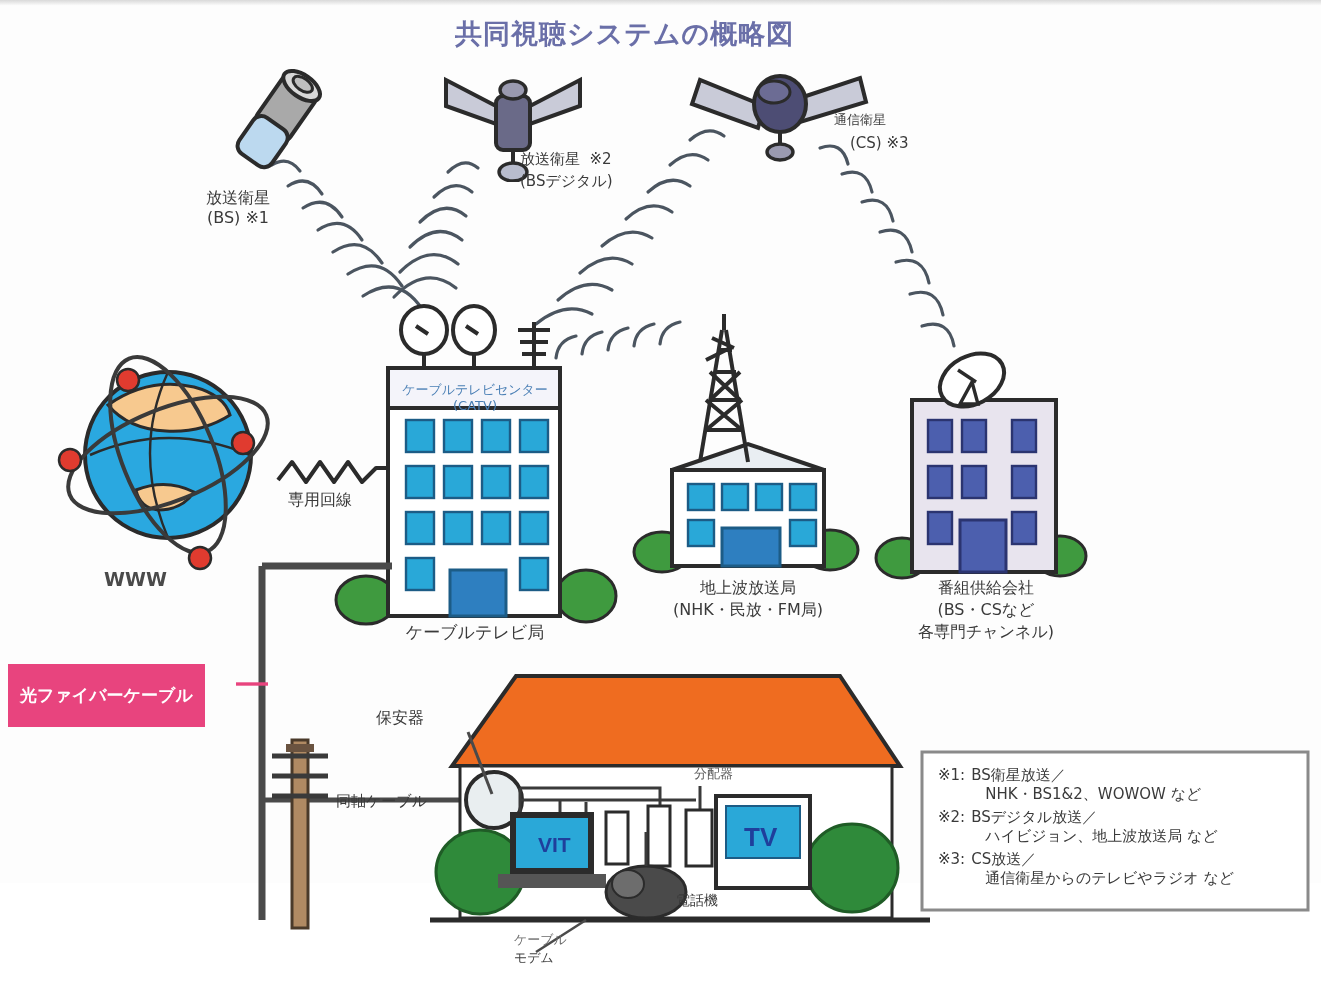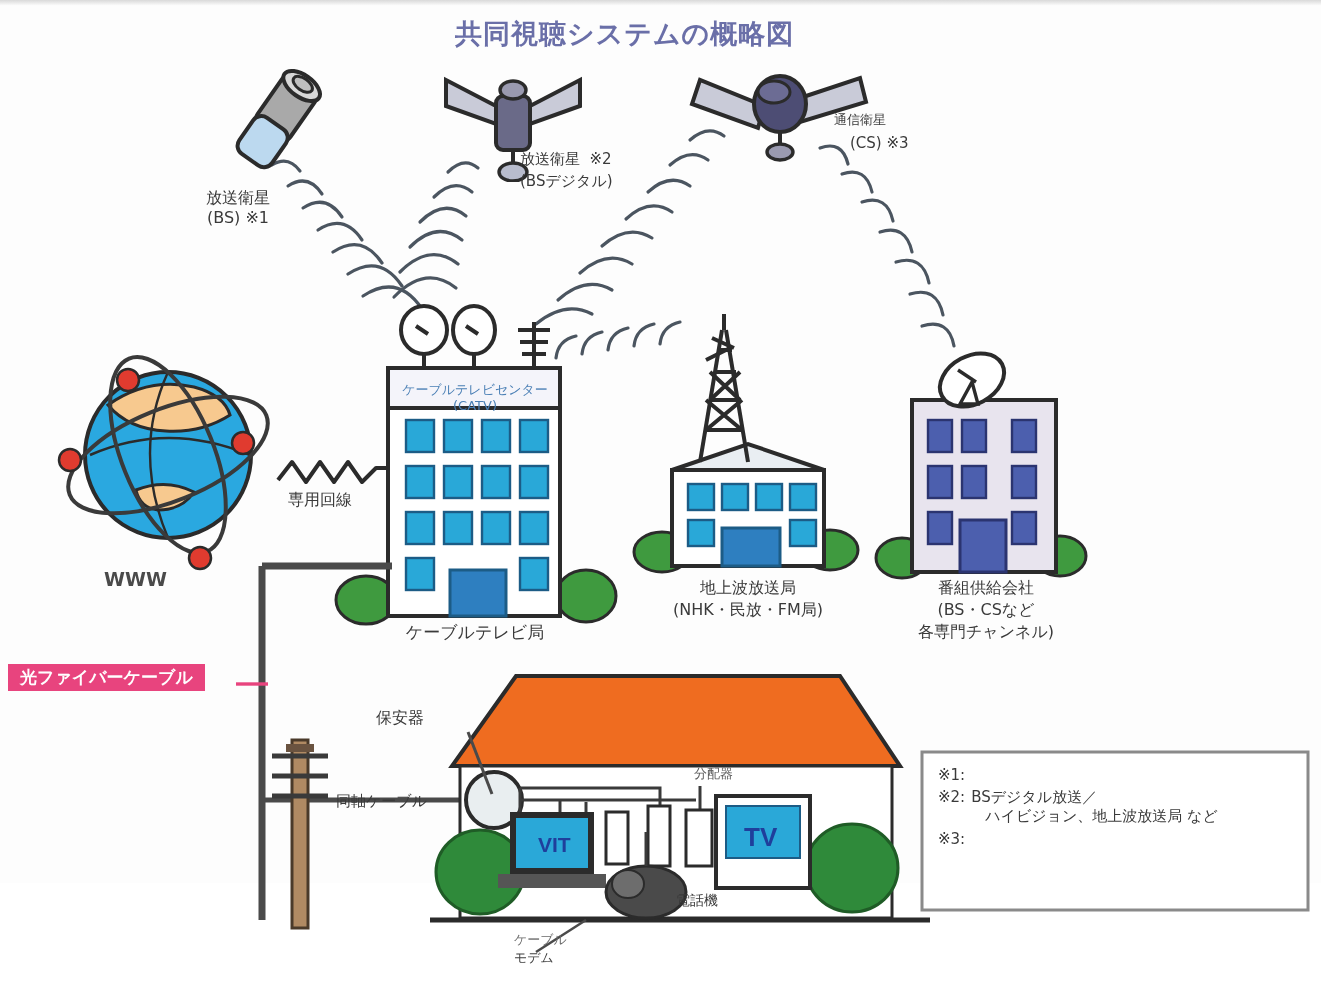--- a/index.html
+++ b/index.html
@@ -280,21 +280,21 @@
       <path d="M102,74 l0,14" stroke="#2b2b2b" stroke-width="4"></path>
       <ellipse cx="102" cy="94" rx="13" ry="8" fill="#9a9ab0" stroke="#2b2b2b" stroke-width="3.4"></ellipse>
     </g>
   </svg>
   <div class="lbl nosel" style="left:834px;top:112px;font-size:13px;">通信衛星</div>
   <div class="lbl nosel" style="left:834px;top:134px;font-size:15px;margin-left:16px;">(CS) ※3</div>
 
   <div class="lbl nosel" style="left:104px;top:560px;font-size:19px;font-weight:bold;color:#4a4a4a;margin-top:8px;">WWW</div>
   <div class="lbl nosel" style="left:288px;top:490px;font-size:16px;">専用回線</div>
 
-  <div class="abs" style="left:8px;top:664px;background:#e8447e;padding:2px 12px;">
+  <div class="abs" style="left:8px;top:664px;background:#e8447e;padding:20px 12px;">
     <span class="nosel" style="color:#ffffff;font-size:17px;font-weight:bold;white-space:nowrap;">光ファイバーケーブル</span>
   </div>
 
   <div class="lbl nosel" style="left:392px;top:382px;font-size:13px;color:#4a7fb5;width:166px;text-align:center;">ケーブルテレビセンター</div>
   <div class="lbl nosel" style="left:392px;top:398px;font-size:13px;color:#4a7fb5;width:166px;text-align:center;">(CATV)</div>
 
   <div class="lbl nosel" style="left:384px;top:622px;font-size:17px;width:182px;text-align:center;">ケーブルテレビ局</div>
 
   <div class="lbl nosel" style="left:648px;top:578px;font-size:16px;width:200px;text-align:center;">地上波放送局</div>
   <div class="lbl nosel" style="left:648px;top:600px;font-size:16px;width:200px;text-align:center;">(NHK・民放・FM局)</div>
@@ -307,28 +307,36 @@
   <div class="lbl nosel" style="left:336px;top:792px;font-size:15px;">同軸ケーブル</div>
   <div class="lbl nosel" style="left:694px;top:766px;font-size:13px;color:#5a5a5a;">分配器</div>
   <div class="lbl nosel" style="left:676px;top:892px;font-size:14px;">電話機</div>
   <div class="lbl nosel" style="left:514px;top:932px;font-size:13px;color:#6a6a6a;">ケーブル</div>
   <div class="lbl nosel" style="left:514px;top:950px;font-size:13px;color:#404040;">モデム</div>
 
   <div class="abs" style="left:938px;top:766px;width:366px;">
 
     <div style="display:flex;gap:6px;margin-bottom:4px;">
       <span class="nosel" style="font-size:15px;color:#3a3a3a;white-space:nowrap;">※1:</span>
+      <span style="display:block;">
+        <span class="nosel" style="font-size:15px;color:#3a3a3a;display:block;white-space:nowrap;">BS衛星放送／</span>
+        <span class="nosel" style="font-size:15px;color:#3a3a3a;display:block;white-space:nowrap;padding-left:14px;">NHK・BS1&amp;2、WOWOW など</span>
+      </span>
     </div>
 
     <div style="display:flex;gap:6px;margin-bottom:4px;">
       <span class="nosel" style="font-size:15px;color:#3a3a3a;white-space:nowrap;">※2:</span>
       <span style="display:block;">
         <span class="nosel" style="font-size:15px;color:#3a3a3a;display:block;white-space:nowrap;">BSデジタル放送／</span>
         <span class="nosel" style="font-size:15px;color:#3a3a3a;display:block;white-space:nowrap;padding-left:14px;">ハイビジョン、地上波放送局 など</span>
       </span>
     </div>
 
     <div style="display:flex;gap:6px;">
       <span class="nosel" style="font-size:15px;color:#3a3a3a;white-space:nowrap;">※3:</span>
+      <span style="display:block;">
+        <span class="nosel" style="font-size:15px;color:#3a3a3a;display:block;white-space:nowrap;">CS放送／</span>
+        <span class="nosel" style="font-size:15px;color:#3a3a3a;display:block;white-space:nowrap;padding-left:14px;">通信衛星からのテレビやラジオ など</span>
+      </span>
     </div>
   </div>
 
 </div>
 
 </body></html>

